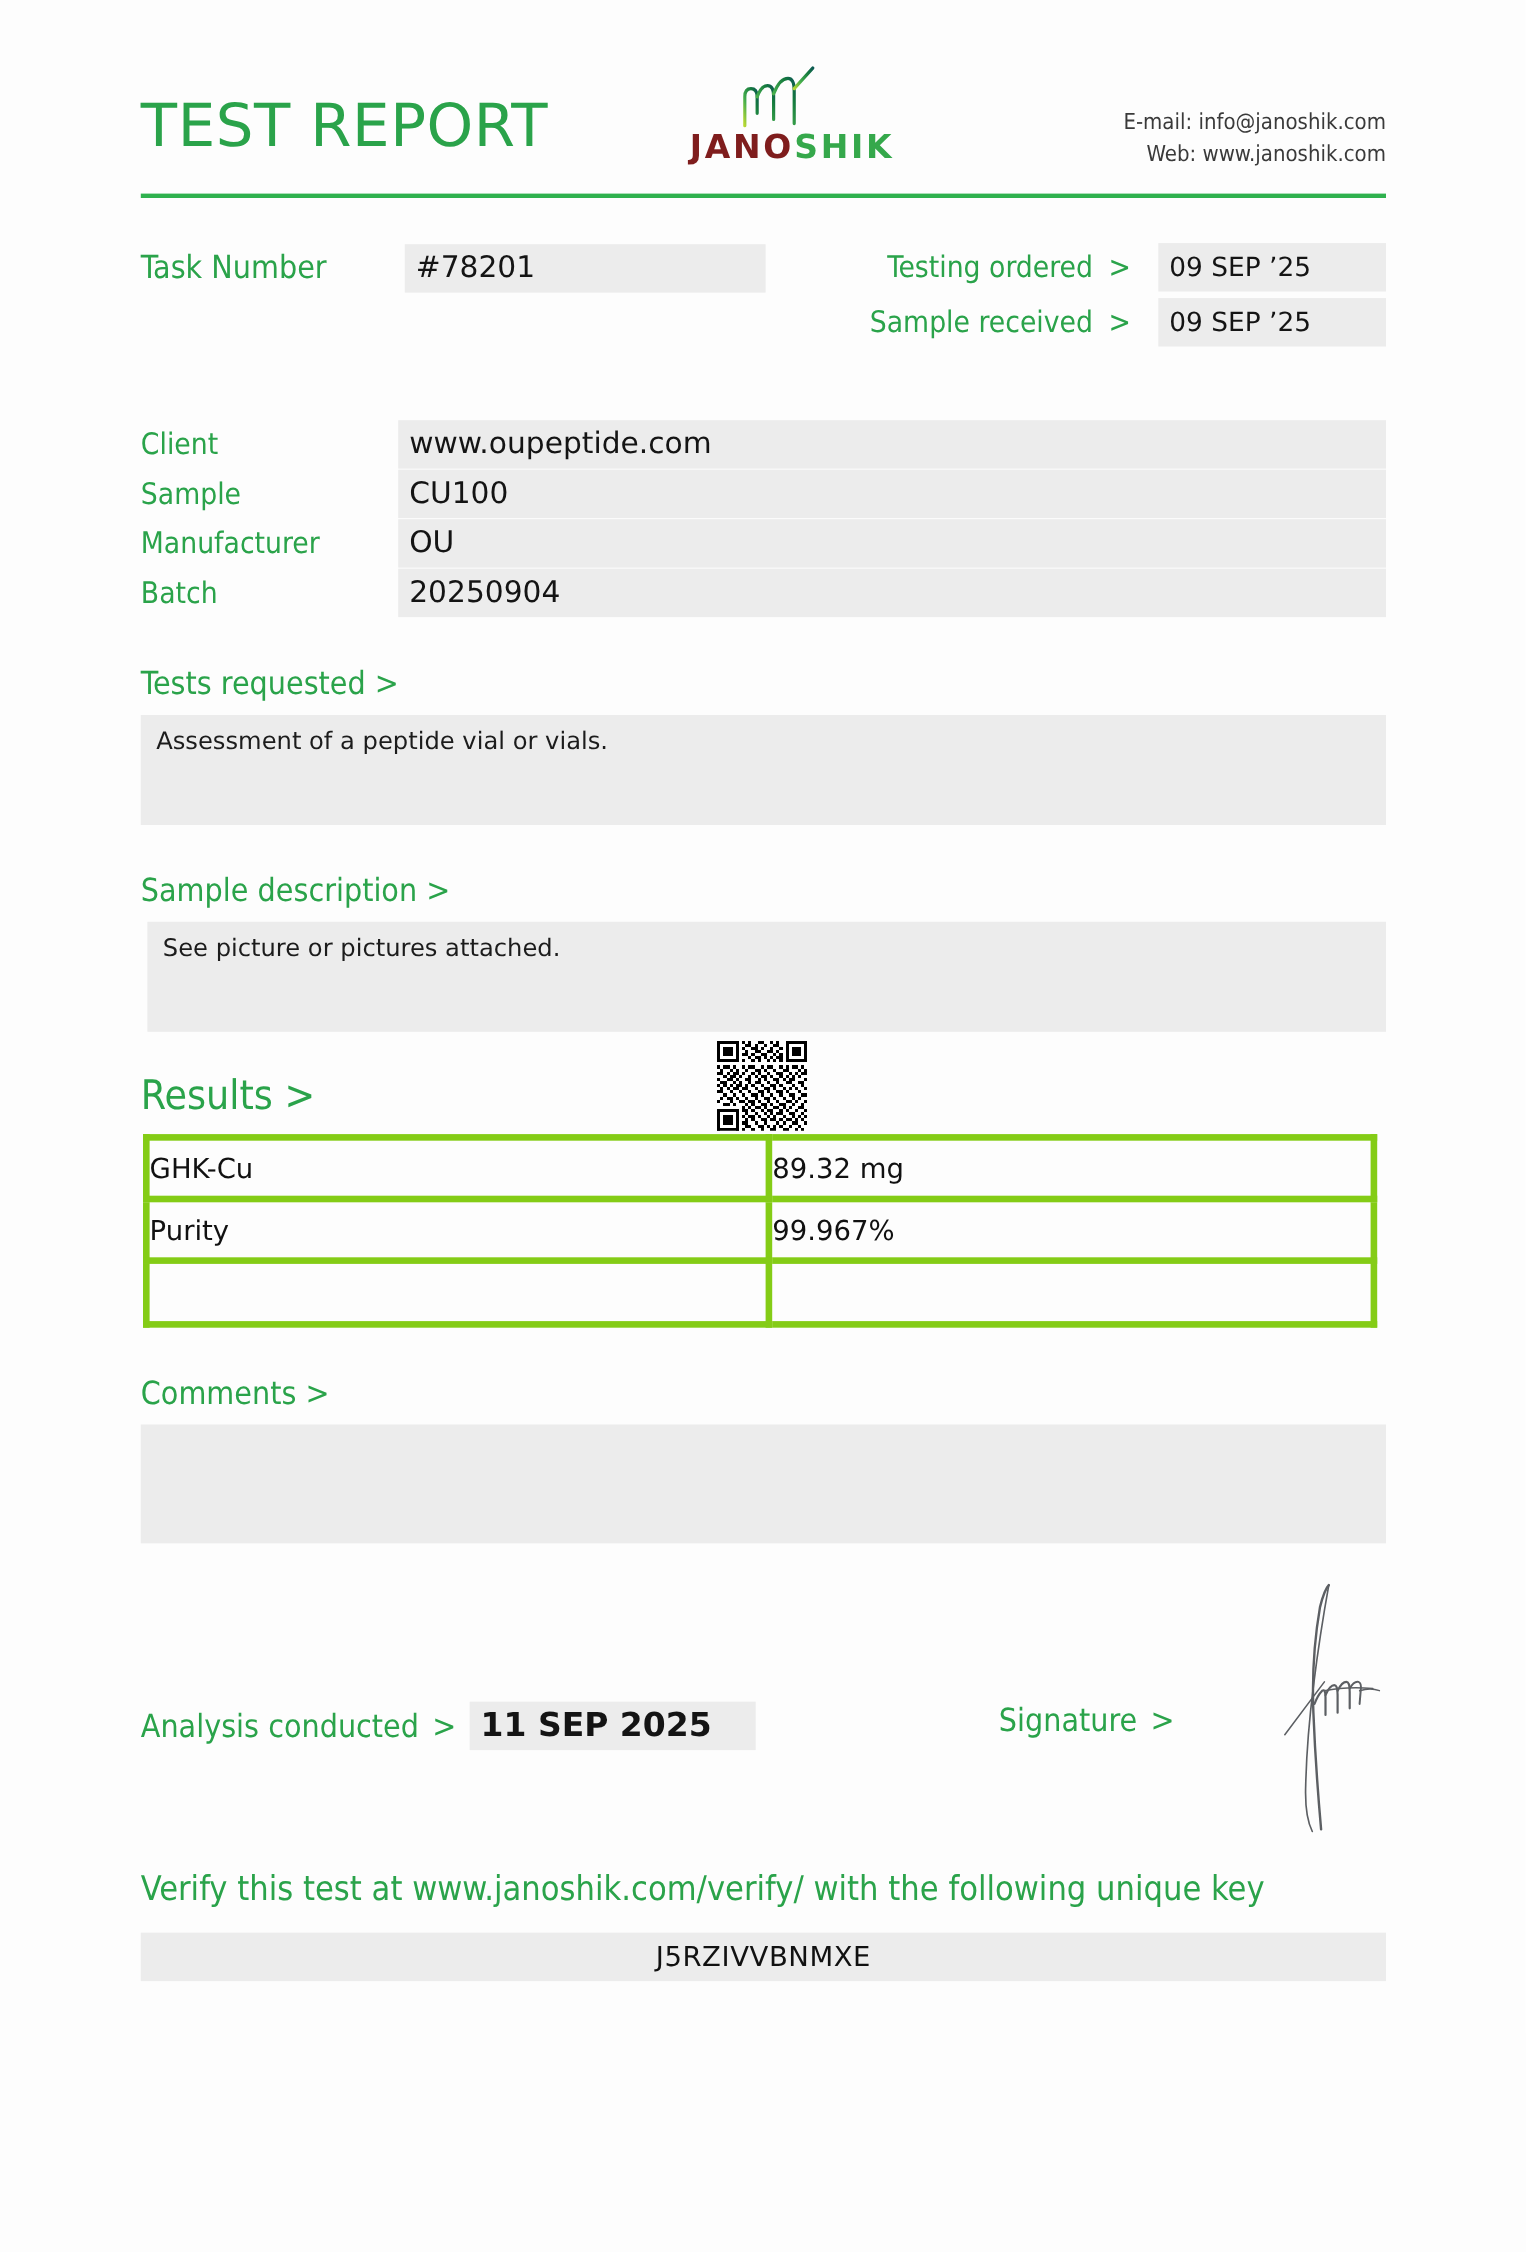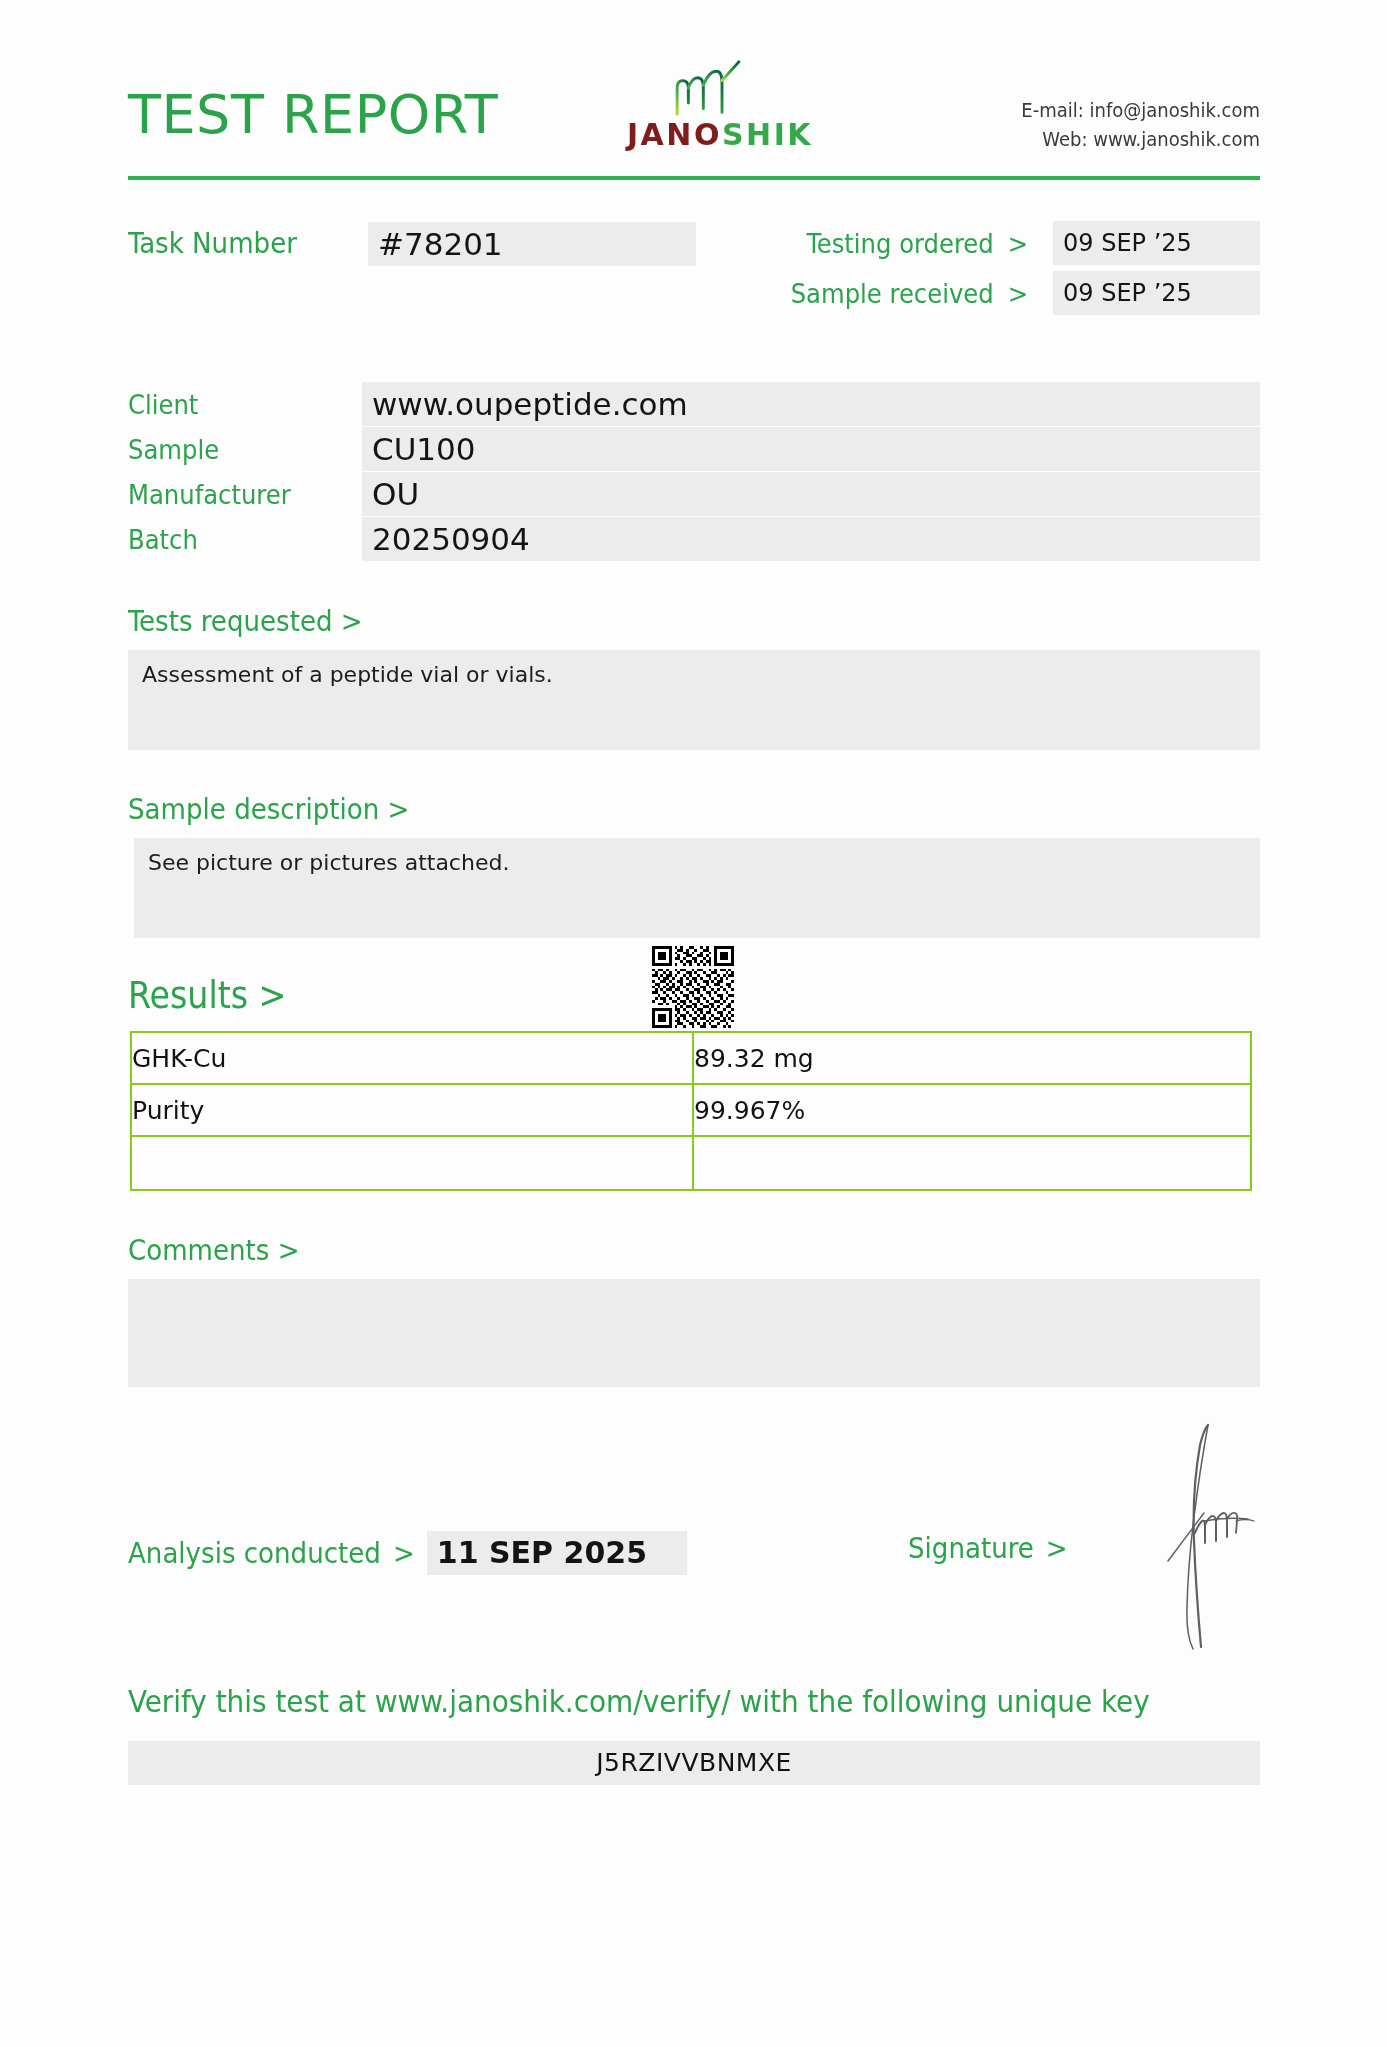--- a/index.html
+++ b/index.html
@@ -88,21 +88,21 @@
     top: 176px;
     width: 1132px;
     height: 4px;
     background: #2fb14e;
   }
 
   
   .fill {
     background: #ececec;
     color: #141414;
-    font-size: 31px;
+    font-size: 27px;
     line-height: 44px;
     height: 44px;
     padding: 0 10px;
     box-sizing: border-box;
     white-space: nowrap;
     overflow: hidden;
     font-family: "DejaVu Sans", "Liberation Sans", sans-serif;
   }
   .label-green {
     color: #2aa34a;
@@ -218,21 +218,21 @@
     font-size: 37px;
     margin-bottom: 14px;
   }
   table.results {
     border-collapse: collapse;
     width: 1122px;
     margin-left: 2px;
     table-layout: fixed;
   }
   table.results td {
-    border: 2px solid #84cc16;
+    border: 6px solid #84cc16;
     height: 50px;
     padding: 0 0;
     font-size: 25px;
     color: #111;
     vertical-align: middle;
     font-family: "DejaVu Sans", "Liberation Sans", sans-serif;
   }
   table.results td.cell-name { width: 560px; }
   table.results tr.blank td { height: 52px; }
 

